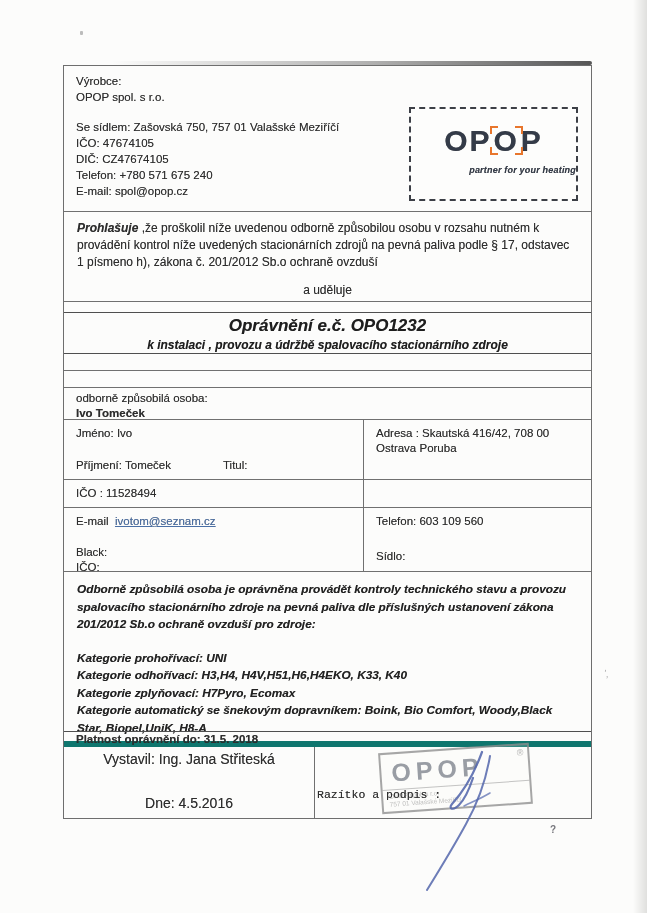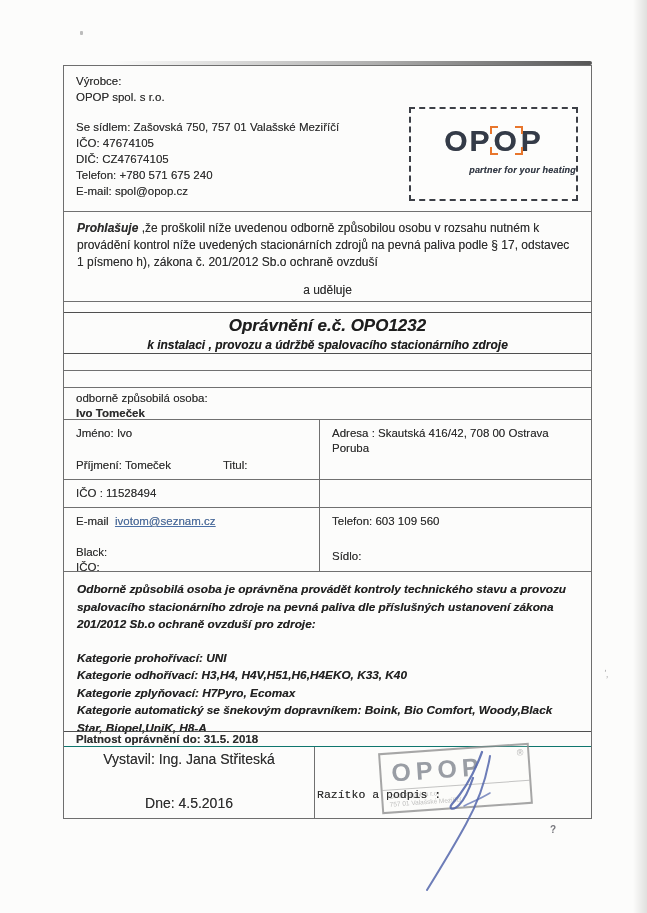--- a/index.html
+++ b/index.html
@@ -64,40 +64,40 @@
   .r-title { height:42px; border-top:1px solid #4f4f4f; border-bottom:1px solid #4f4f4f;
     text-align:center; font-style:italic; font-weight:bold; color:#1e1e1e; padding-top:2px; }
   .title-1 { font-size:17px; line-height:21px; }
   .title-2 { font-size:12px; line-height:18px; }
   .r-gap-a { height:16px; }
   .r-gap-b { height:17px; }
 
   
   .r-person-hdr { height:32px; padding:3px 12px; font-size:11.5px; line-height:15px; }
   .r-person-hdr .bold { font-weight:bold; }
-  .flexrow { display:flex; }
+  .flexrow { display:flex;gap:44px; }
   .cell-l { width:255px; padding:6px 12px; font-size:11.5px; line-height:15px; }
   .cell-r { flex:1; border-left:1px solid #707070; padding:6px 12px; font-size:11.5px; line-height:15px; position:relative; }
   .r-name { height:60px; }
   .r-name .line2 { margin-top:17px; }
   .titul { display:inline-block; margin-left:52px; }
   .r-ico { height:28px; }
   .r-email { height:64px; }
   .email-link { color:#4a6fa5; text-decoration:underline; }
   .firma-block { margin-top:16px; }
   .sidlo { position:absolute; left:12px; bottom:7px; }
 
   
   .r-auth { height:160px; padding:9px 13px 0 13px; font-size:11.8px; line-height:17.5px;
     font-weight:bold; font-style:italic; color:#222; }
   .r-auth .cats { margin-top:16px; }
 
   
   .r-platnost { height:16px; padding:0 12px; font-size:11.5px; line-height:15px; font-weight:bold;
-    border-top:1px solid #4f4f4f; border-bottom:1px solid #0f766e; }
+    border-top:1px solid #4f4f4f; border-bottom:6px solid #0f766e; }
   .r-footer { height:71px; display:flex; border-top:none; }
   .f-l { width:250px; padding:5px 12px; font-size:14px; line-height:15px;text-align:center; }
   .f-l .dne { margin-top:29px; }
   .f-r { flex:1; border-left:1px solid #707070; position:relative; font-size:11.5px; }
   .razitko-label { position:absolute; left:2px; top:41px; z-index:3;font-family:Liberation Mono, monospace; }
 
   
   .stamp {
     position:absolute; left:380px; top:748px; width:151px; height:61px;
     border:2px solid rgba(138,138,138,.75); transform:rotate(-4deg);

